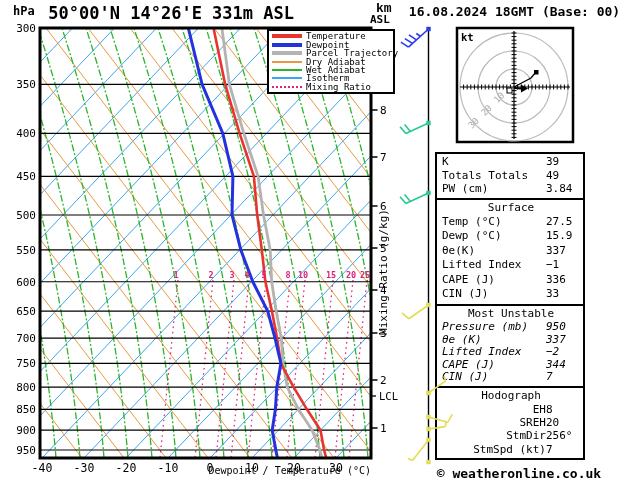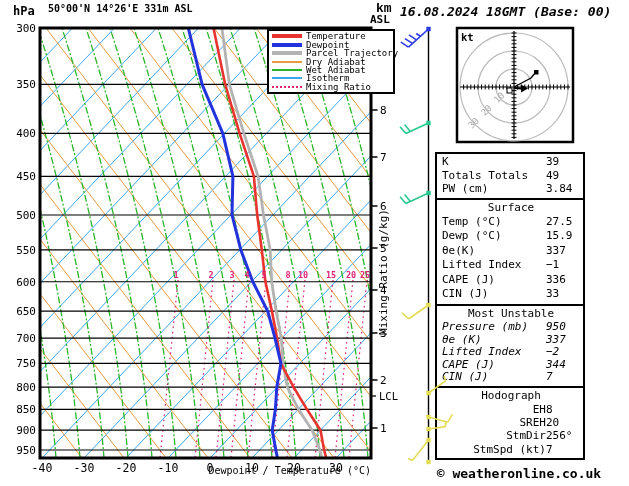--- a/index.html
+++ b/index.html
@@ -2,24 +2,24 @@
 <html><head>
 <meta charset="utf-8">
 <style>
   html,body{margin:0;padding:0;background:#fff;}
   .stage{position:relative;width:629px;height:486px;background:#fff;overflow:hidden;
          font-family:"DejaVu Sans Mono","Liberation Mono",monospace;color:#000;}
   .lbl{position:absolute;white-space:nowrap;}
   #chart-svg{position:absolute;left:0;top:0;z-index:1;}
   #barb-svg{position:absolute;left:0;top:0;z-index:3;pointer-events:none;}
   .hpa-label{left:13px;top:4px;font-size:12px;font-weight:bold;}
-  .station-title{left:48px;top:3px;width:246px;text-align:left;font-size:10px;font-weight:bold;letter-spacing:0px;}
+  .station-title{left:48px;top:3px;width:246px;text-align:right;font-size:17px;font-weight:bold;letter-spacing:0px;}
   .km-label{left:376px;top:1px;font-size:13px;font-weight:bold;font-family:Liberation Mono, monospace;}
   .asl-label{left:370px;top:13px;font-size:11px;font-weight:bold;}
-  .run-title{left:400px;top:4px;width:229px;font-size:13px;font-weight:bold;font-style:italic;}
+  .run-title{left:400px;top:4px;width:229px;text-align:center;font-size:13px;font-weight:bold;}
   .x-axis-title{left:40px;top:465px;width:331px;text-align:right;font-size:10px;}
   .mix-axis-title{left:383px;top:272px;transform:translate(-50%,-50%) rotate(-90deg);font-size:11px;}
   .lcl-label{left:379px;top:390px;font-size:10.5px;}
   .kt-label{left:461px;top:31px;font-size:10.5px;font-weight:bold;z-index:2;}
   .footer-credit{left:419px;top:466px;width:200px;text-align:center;font-size:13px;font-weight:bold;}
   .legend{position:absolute;left:243px;top:29px;width:128px;height:65px;background:#fff;border:2px solid #000;
           z-index:2;display:flex;flex-direction:column;justify-content:space-evenly;box-sizing:border-box;padding:1px 0;margin-left:24px;}
   .legend-row{display:flex;align-items:center;height:8px;}
   .legend-swatch{flex:0 0 30px;width:30px;margin:0 4px 0 3px;}
   .sw-thick{height:4px;}

